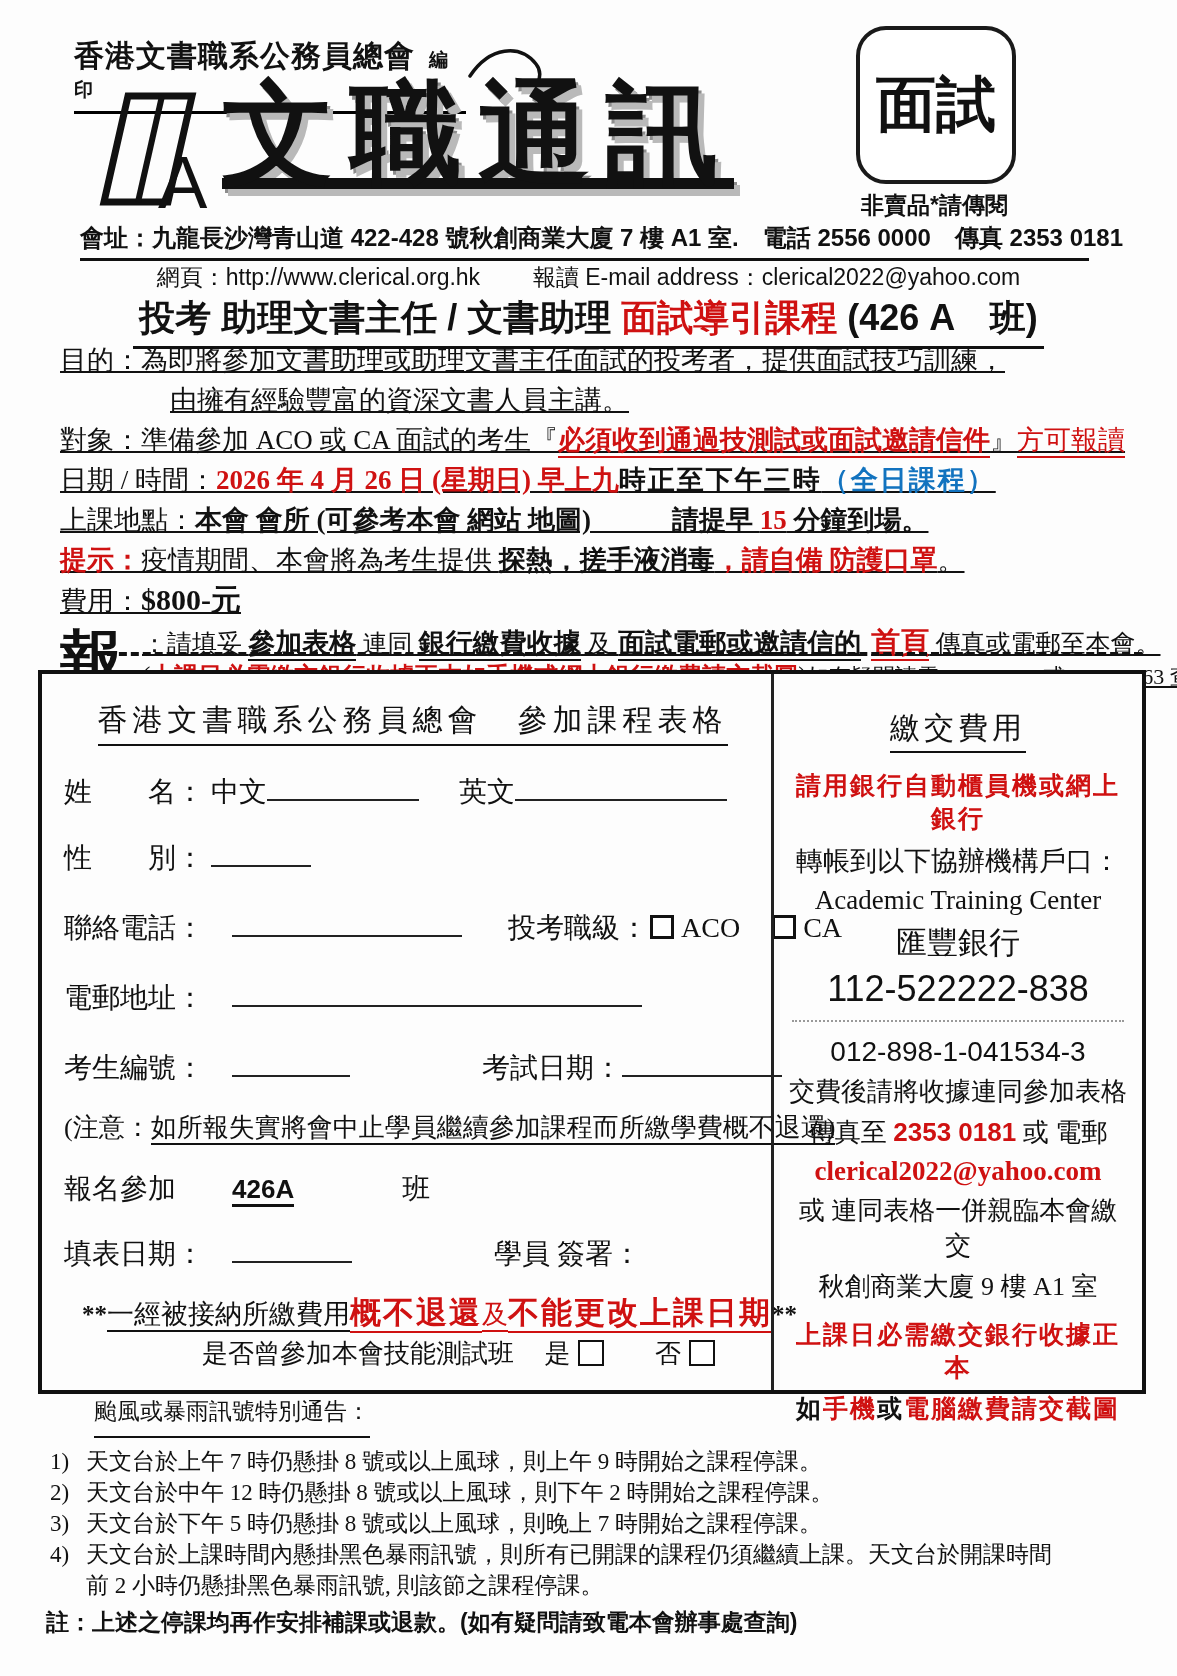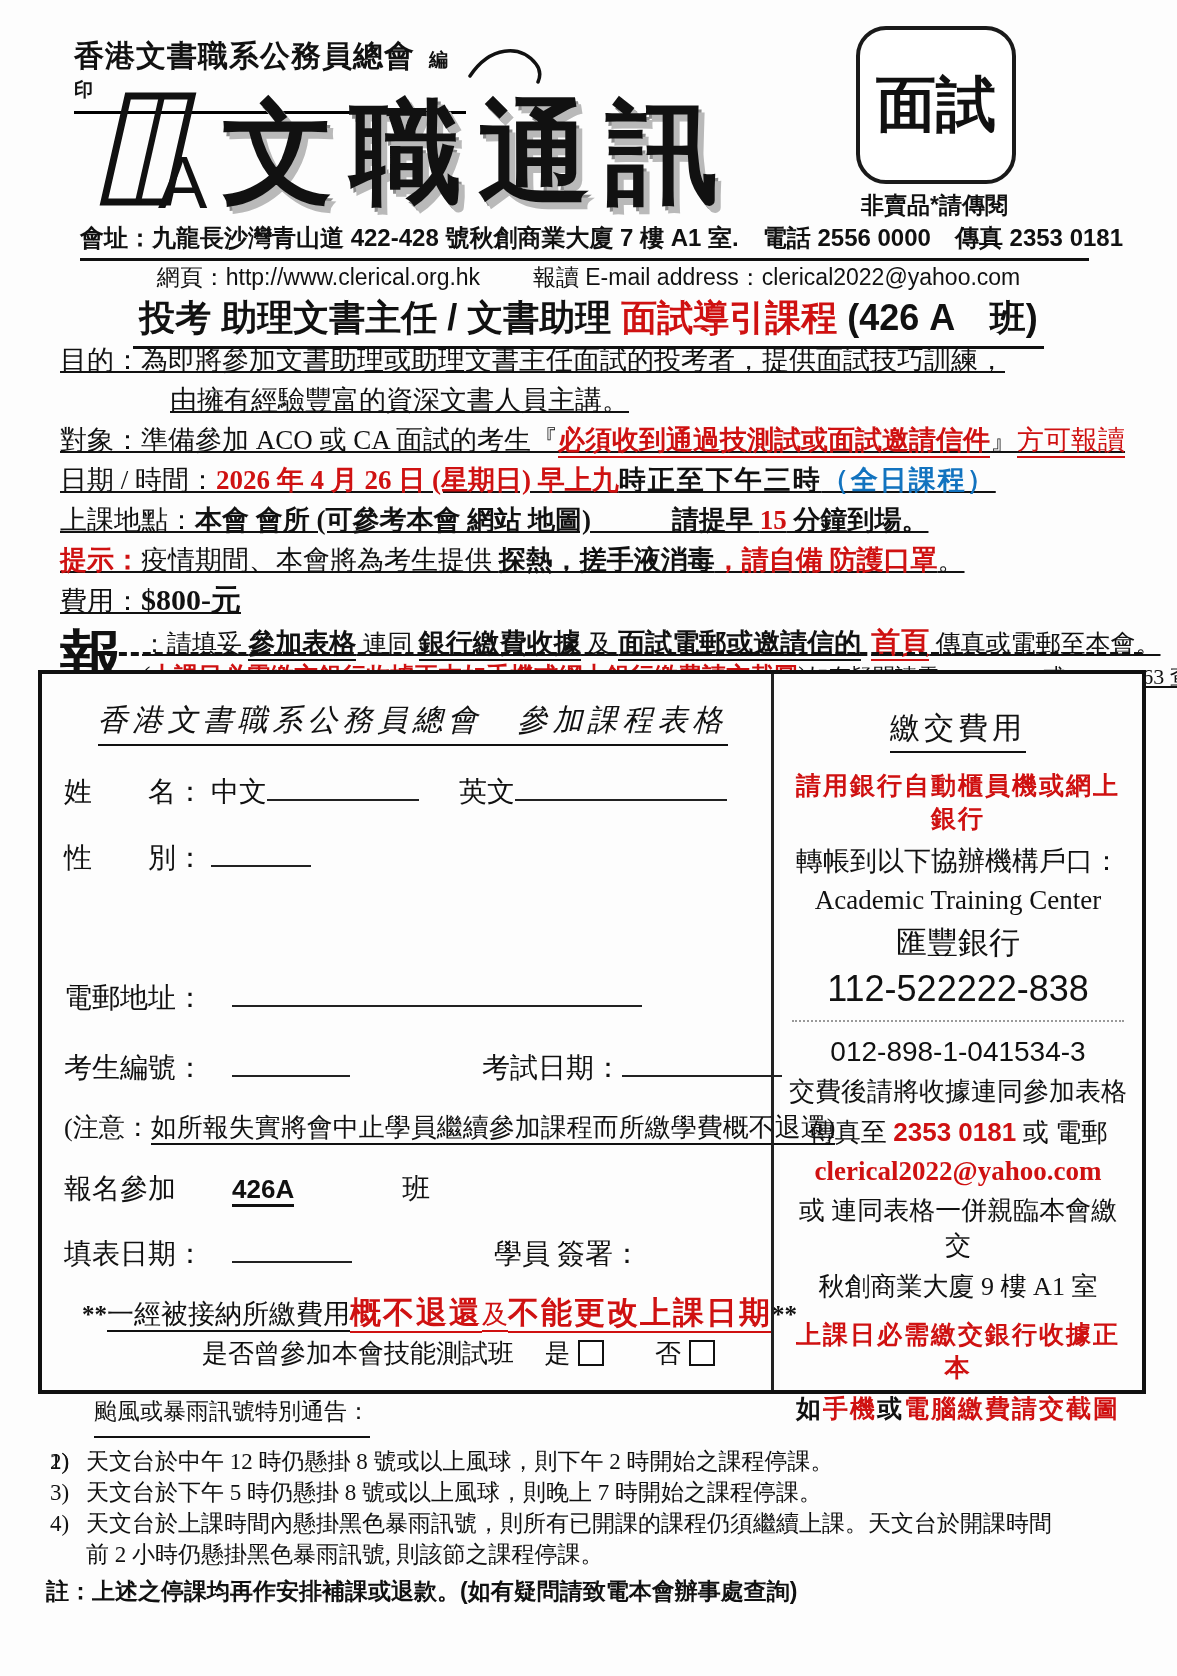--- a/index.html
+++ b/index.html
@@ -13,22 +13,22 @@
   .blank{display:inline-block;border-bottom:2px solid #222;height:1.05em;vertical-align:baseline;}
   .cb{display:inline-block;width:18px;height:18px;border:3px solid #111;vertical-align:-2px;margin:0 7px 0 2px;background:#fff;}
   .cb2{display:inline-block;width:22px;height:22px;border:2px solid #111;vertical-align:-4px;margin:0 8px;background:#fff;}
 
   
   .org-row{position:absolute;left:74px;top:36px;width:392px;border-bottom:3px solid #000;padding-bottom:8px;}
   .org-name{font-size:30px;font-weight:bold;letter-spacing:1px;}
   .edit-label{font-size:19px;font-weight:bold;margin-left:14px;}
   .curve{position:absolute;left:468px;top:42px;}
   .logo{position:absolute;left:80px;top:90px;}
-  .masthead{position:absolute;left:222px;top:78px;font-size:112px;font-weight:900;letter-spacing:16px;
-            text-shadow:6px 7px 0 #b9b9b9,3px 4px 0 #8d8d8d;white-space:nowrap;}
+  .masthead{position:absolute;left:222px;top:59px;font-size:112px;font-weight:900;letter-spacing:16px;
+            text-shadow:6px 7px 0 #b9b9b9,3px 4px 0 #8d8d8d;white-space:nowrap;text-decoration:underline;}
   .badge{position:absolute;left:856px;top:26px;width:152px;height:150px;border:4px solid #1a1a1a;border-radius:30px;
          display:flex;align-items:center;justify-content:center;font-size:60px;font-weight:bold;background:#fff;}
   .nfs{position:absolute;left:842px;top:190px;width:185px;text-align:center;font-size:23px;font-weight:bold;}
 
   .addr-line{position:absolute;left:80px;right:88px;top:222px;text-align:center;font-size:24px;font-weight:bold;
              border-bottom:3px solid #111;padding-bottom:4px;white-space:nowrap;}
   .web-line{position:absolute;left:0;right:0;top:262px;text-align:center;font-size:23px;}
   .course-title{position:absolute;left:0;right:0;top:294px;text-align:center;font-size:36px;font-weight:bold;}
   .course-title .inner{display:inline-block;border-bottom:3px solid #111;padding:0 6px 3px 6px;white-space:nowrap;}
 
@@ -139,32 +139,41 @@
           <span style="font-size:25px;">(</span><span class="red b u" style="font-size:24px;">上課日必需繳交銀行收據正本如手機或網上銀行繳費請交截圖</span><span style="font-size:25px;">)</span><span>如有疑問請電 2556  0000 或 9291  6363 查詢。</span>
         </div>
       </div>
     </div>
   </div>
 
   <div class="dashed"></div>
 
   <div class="form-box">
     <div class="fcol-left">
-      <div class="frow form-title" style="top:26px;font-style:italic;">
+      <div class="frow form-title" style="top:26px;">
         <span class="inner">香港文書職系公務員總會　參加課程表格</span>
       </div>
       <div class="frow" style="top:96px;">
         <span>姓　　名：</span>
         <span>中文</span><span class="blank" style="width:152px;"></span>
         <span style="display:inline-block;width:26px;"></span>
         <span>英文</span><span class="blank" style="width:212px;"></span>
       </div>
       <div class="frow" style="top:162px;">
         <span>性　　別：</span>
         <span class="blank" style="width:100px;"></span>
+      </div>
+      <div class="frow" style="top:232px;">
+        <span>聯絡電話：</span>
+        <span style="display:inline-block;width:14px;"></span>
+        <span class="blank" style="width:230px;"></span>
+        <span style="display:inline-block;width:32px;"></span>
+        <span>投考職級：</span><span class="cb"></span><span>ACO</span>
+        <span style="display:inline-block;width:16px;"></span>
+        <span class="cb"></span><span>CA</span>
       </div>
       <div class="frow" style="top:302px;">
         <span>電郵地址：</span>
         <span style="display:inline-block;width:14px;"></span>
         <span class="blank" style="width:410px;"></span>
       </div>
       <div class="frow" style="top:372px;">
         <span>考生編號：</span>
         <span style="display:inline-block;width:14px;"></span>
         <span class="blank" style="width:118px;"></span>
@@ -218,21 +227,21 @@
       <div class="p-line" style="margin-bottom:14px;">秋創商業大廈 9 樓 A1 室</div>
       <div class="p-red-kai">上課日必需繳交銀行收據正本</div>
       <div class="p-red-kai">
         <span style="color:#111;">如</span><span>手機</span><span style="color:#111;">或</span><span>電腦繳費請交截圖</span>
       </div>
     </div>
   </div>
 
   <div class="notices">
     <div class="n-title"><span class="inner">颱風或暴雨訊號特別通告：</span></div>
-    <div class="n-item"><span class="n-num">1)</span></div>
+    <div class="n-item"><span class="n-num">1)</span><span>天文台於上午 7 時仍懸掛 8 號或以上風球，則上午 9 時開始之課程停課。</span></div>
     <div class="n-item"><span class="n-num">2)</span><span>天文台於中午 12 時仍懸掛 8 號或以上風球，則下午 2 時開始之課程停課。</span></div>
     <div class="n-item"><span class="n-num">3)</span><span>天文台於下午 5 時仍懸掛 8 號或以上風球，則晚上 7 時開始之課程停課。</span></div>
     <div class="n-item"><span class="n-num">4)</span><span>天文台於上課時間內懸掛黑色暴雨訊號，則所有已開課的課程仍須繼續上課。天文台於開課時間</span></div>
     <div class="n-cont">前 2 小時仍懸掛黑色暴雨訊號, 則該節之課程停課。</div>
     <div class="n-foot">註：上述之停課均再作安排補課或退款。(如有疑問請致電本會辦事處查詢)</div>
   </div>
 
 </div>
 
 </body></html>

